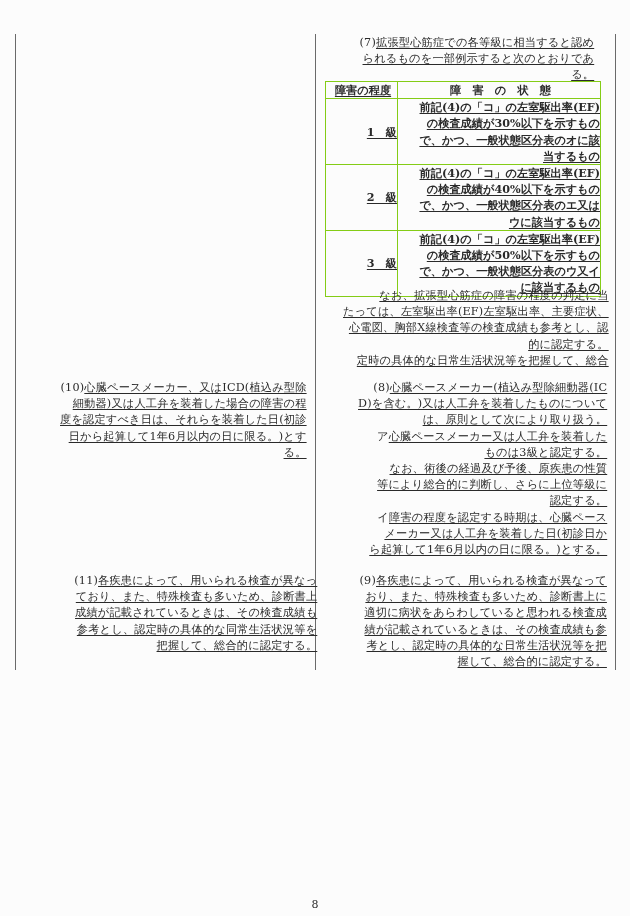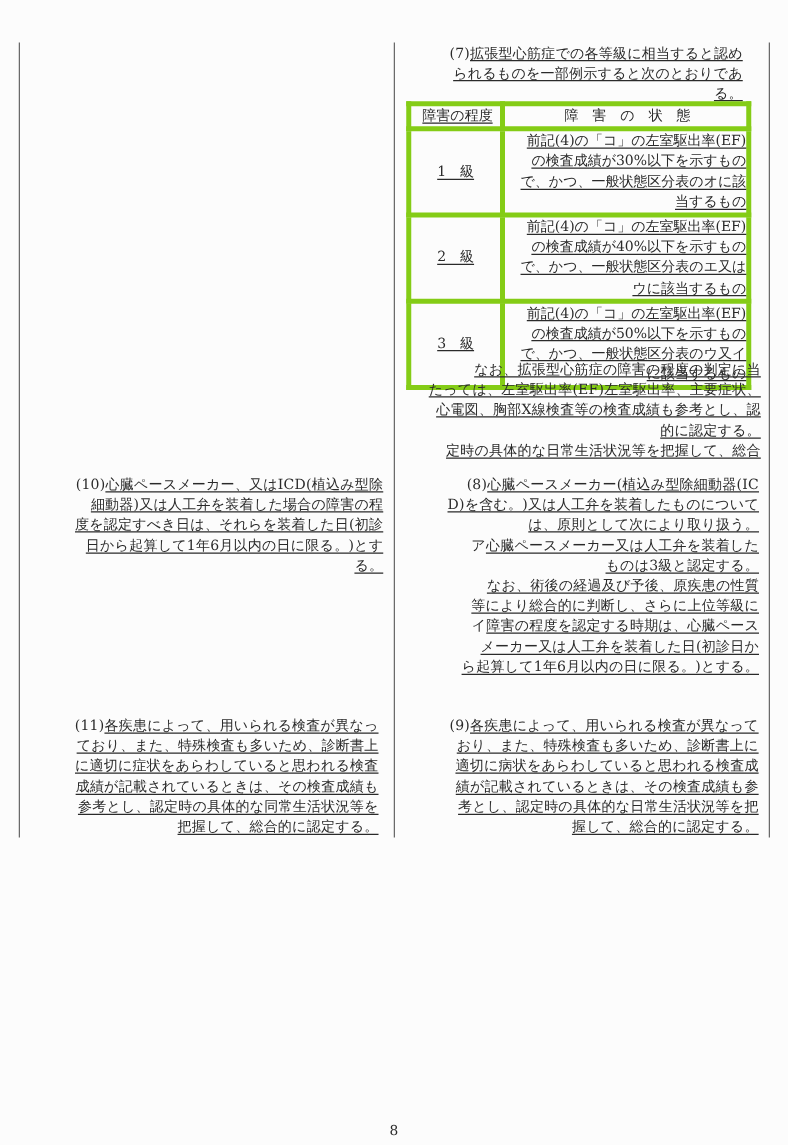--- a/index.html
+++ b/index.html
@@ -12,23 +12,23 @@
   .u { text-decoration: underline; text-underline-offset: 2px; text-decoration-thickness: 1px; text-align: right; }
   .line { display: block; white-space: nowrap; }
   .ind1 { padding-left: 14px; }
   .ind2 { padding-left: 22px; }
   .ind3 { padding-left: 34px; }
   .num { display: inline-block; width: 32px; }
   table.grade {
     position: absolute; left: 325px; top: 81px; width: 276px; border-collapse: collapse;
     font-size: 11.2px; line-height: 16.2px;
   }
-  table.grade td, table.grade th { border: 4px solid #84cc16; padding: 0 0 0 3px; font-weight: normal; vertical-align: middle; }
+  table.grade td, table.grade th { border: 1px solid #84cc16; padding: 0 0 0 3px; font-weight: bold; vertical-align: middle; }
   table.grade th { height: 16px; text-align: center; }
-  table.grade td.g { width: 71px; text-align: center; padding: 0; }
+  table.grade td.g { width: 71px; text-align: right; padding: 0; }
   table.grade td.d { padding-left: 3px; white-space: nowrap; }
   .page-num { position: absolute; left: 0; width: 630px; top: 898px; text-align: center; font-size: 11px; }
 </style>
 </head>
 <body>
 
 <div class="vline" style="left:15px"></div>
 <div class="vline" style="left:315px"></div>
 <div class="vline" style="left:615px"></div>
 
@@ -91,29 +91,29 @@
 </div>
 
 <div class="txt u" style="left:344px; top:380px;">
   <span class="line"><span class="num">(8)</span><span>心臓ペースメーカー(植込み型除細動器(IC</span></span>
   <span class="line ind1">D)を含む。)又は人工弁を装着したものについて</span>
   <span class="line ind1">は、原則として次により取り扱う。</span>
   <span class="line ind1"><span style="display:inline-block;width:18px">ア</span><span>心臓ペースメーカー又は人工弁を装着した</span></span>
   <span class="line ind2">ものは3級と認定する。</span>
   <span class="line ind3">なお、術後の経過及び予後、原疾患の性質</span>
   <span class="line ind2">等により総合的に判断し、さらに上位等級に</span>
+  <span class="line ind2">認定する。</span>
   <span class="line ind1"><span style="display:inline-block;width:18px">イ</span><span>障害の程度を認定する時期は、心臓ペース</span></span>
   <span class="line ind2">メーカー又は人工弁を装着した日(初診日か</span>
   <span class="line ind2">ら起算して1年6月以内の日に限る。)とする。</span>
 </div>
 
-<div class="txt u" style="left:46px; top:573px;">
+<div class="txt u" style="left:61px; top:573px;">
   <span class="line"><span class="num">(11)</span><span>各疾患によって、用いられる検査が異なっ</span></span>
   <span class="line ind1">ており、また、特殊検査も多いため、診断書上</span>
-  <span class="line ind1">に適切に症状をあらわしていると思われる検査</span>
   <span class="line ind1">成績が記載されているときは、その検査成績も</span>
   <span class="line ind1">参考とし、認定時の具体的な同常生活状況等を</span>
   <span class="line ind1">把握して、総合的に認定する。</span>
 </div>
 
 <div class="txt u" style="left:344px; top:573px;">
   <span class="line"><span class="num">(9)</span><span>各疾患によって、用いられる検査が異なって</span></span>
   <span class="line ind1">おり、また、特殊検査も多いため、診断書上に</span>
   <span class="line ind1">適切に病状をあらわしていると思われる検査成</span>
   <span class="line ind1">績が記載されているときは、その検査成績も参</span>

